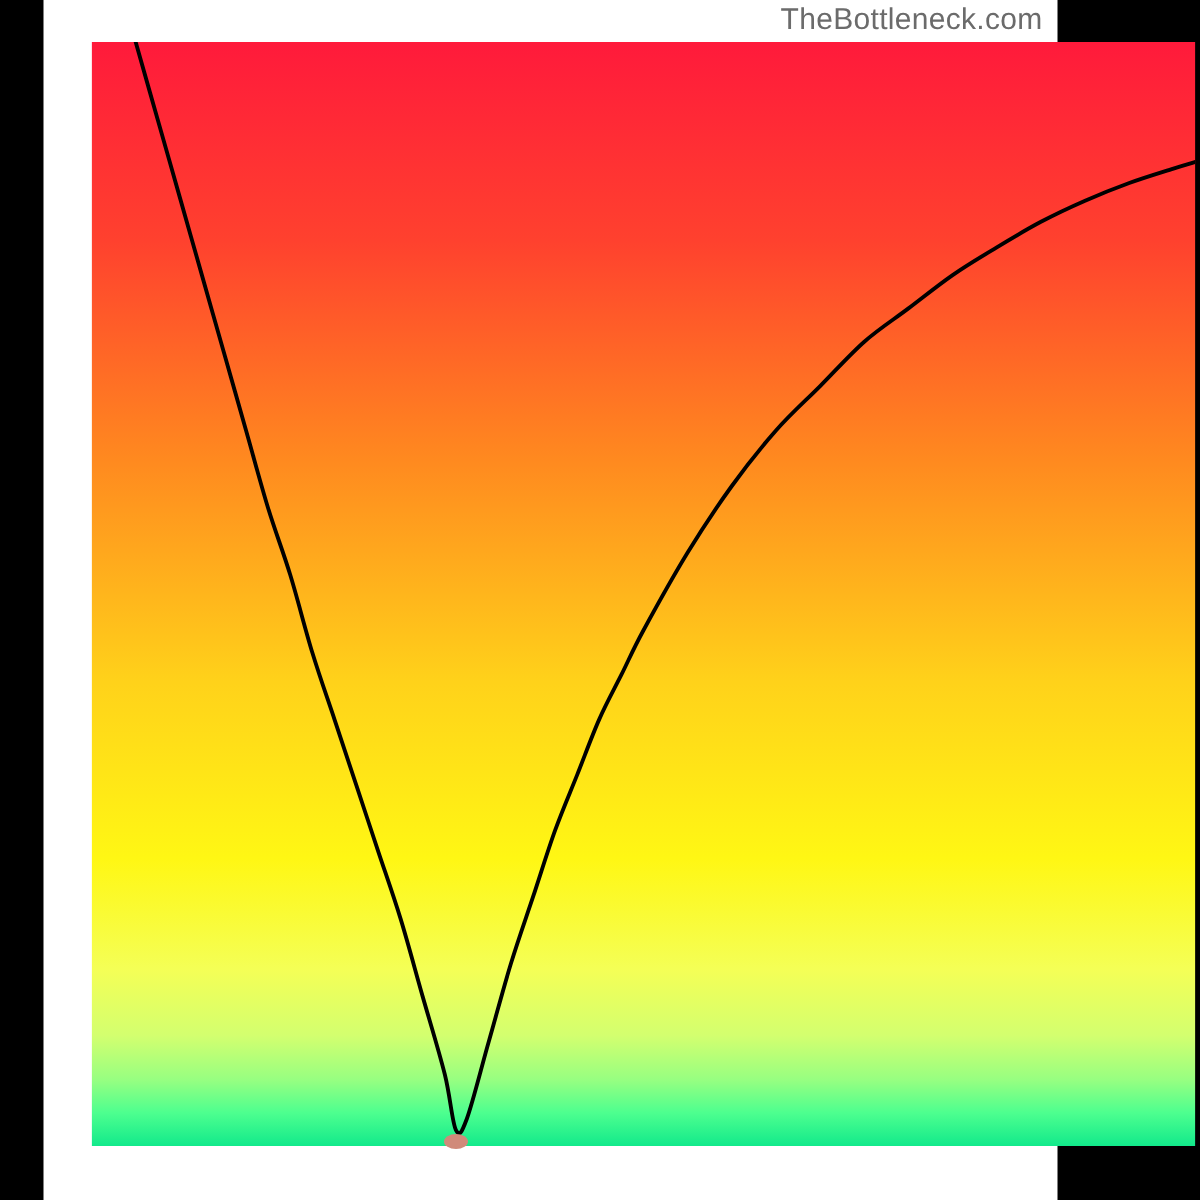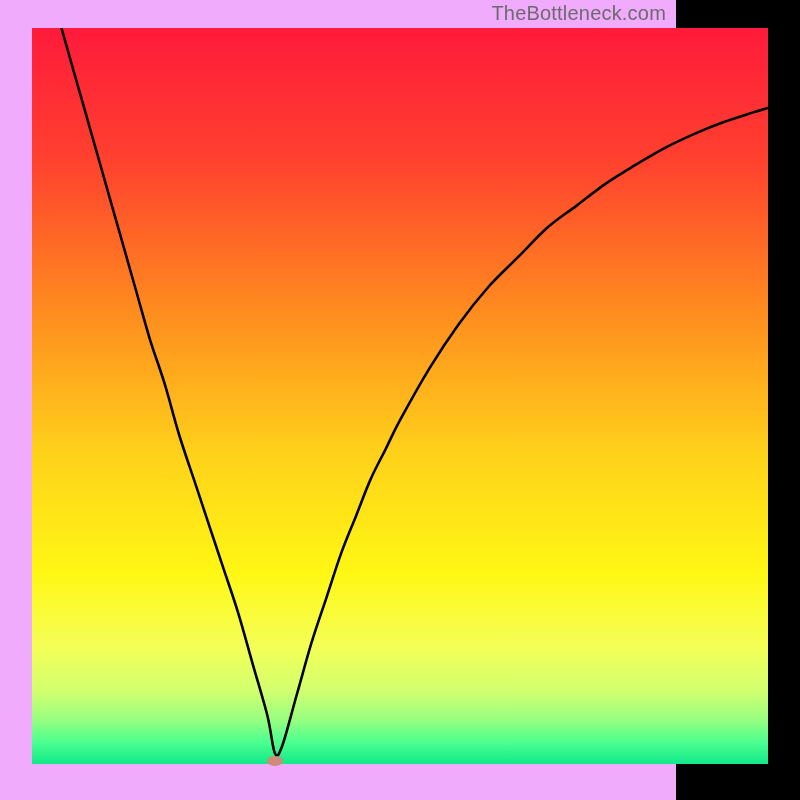--- a/index.html
+++ b/index.html
@@ -7,21 +7,22 @@
     padding: 0;
     width: 800px;
     height: 800px;
     background: #000;
     overflow: hidden;
   }
   .frame {
     position: relative;
     width: 676px;
     height: 800px;
-    background: #f0abfc;
+    background: #ffffff;
+    margin-left: 29px;
   }
   .watermark {
     position: absolute;
     top: 2px;
     right: 10px;
     color: #6b6b6b;
     font-family: Arial, Helvetica, sans-serif;
     font-size: 20px;
     font-weight: 500;
     letter-spacing: 0.2px;

